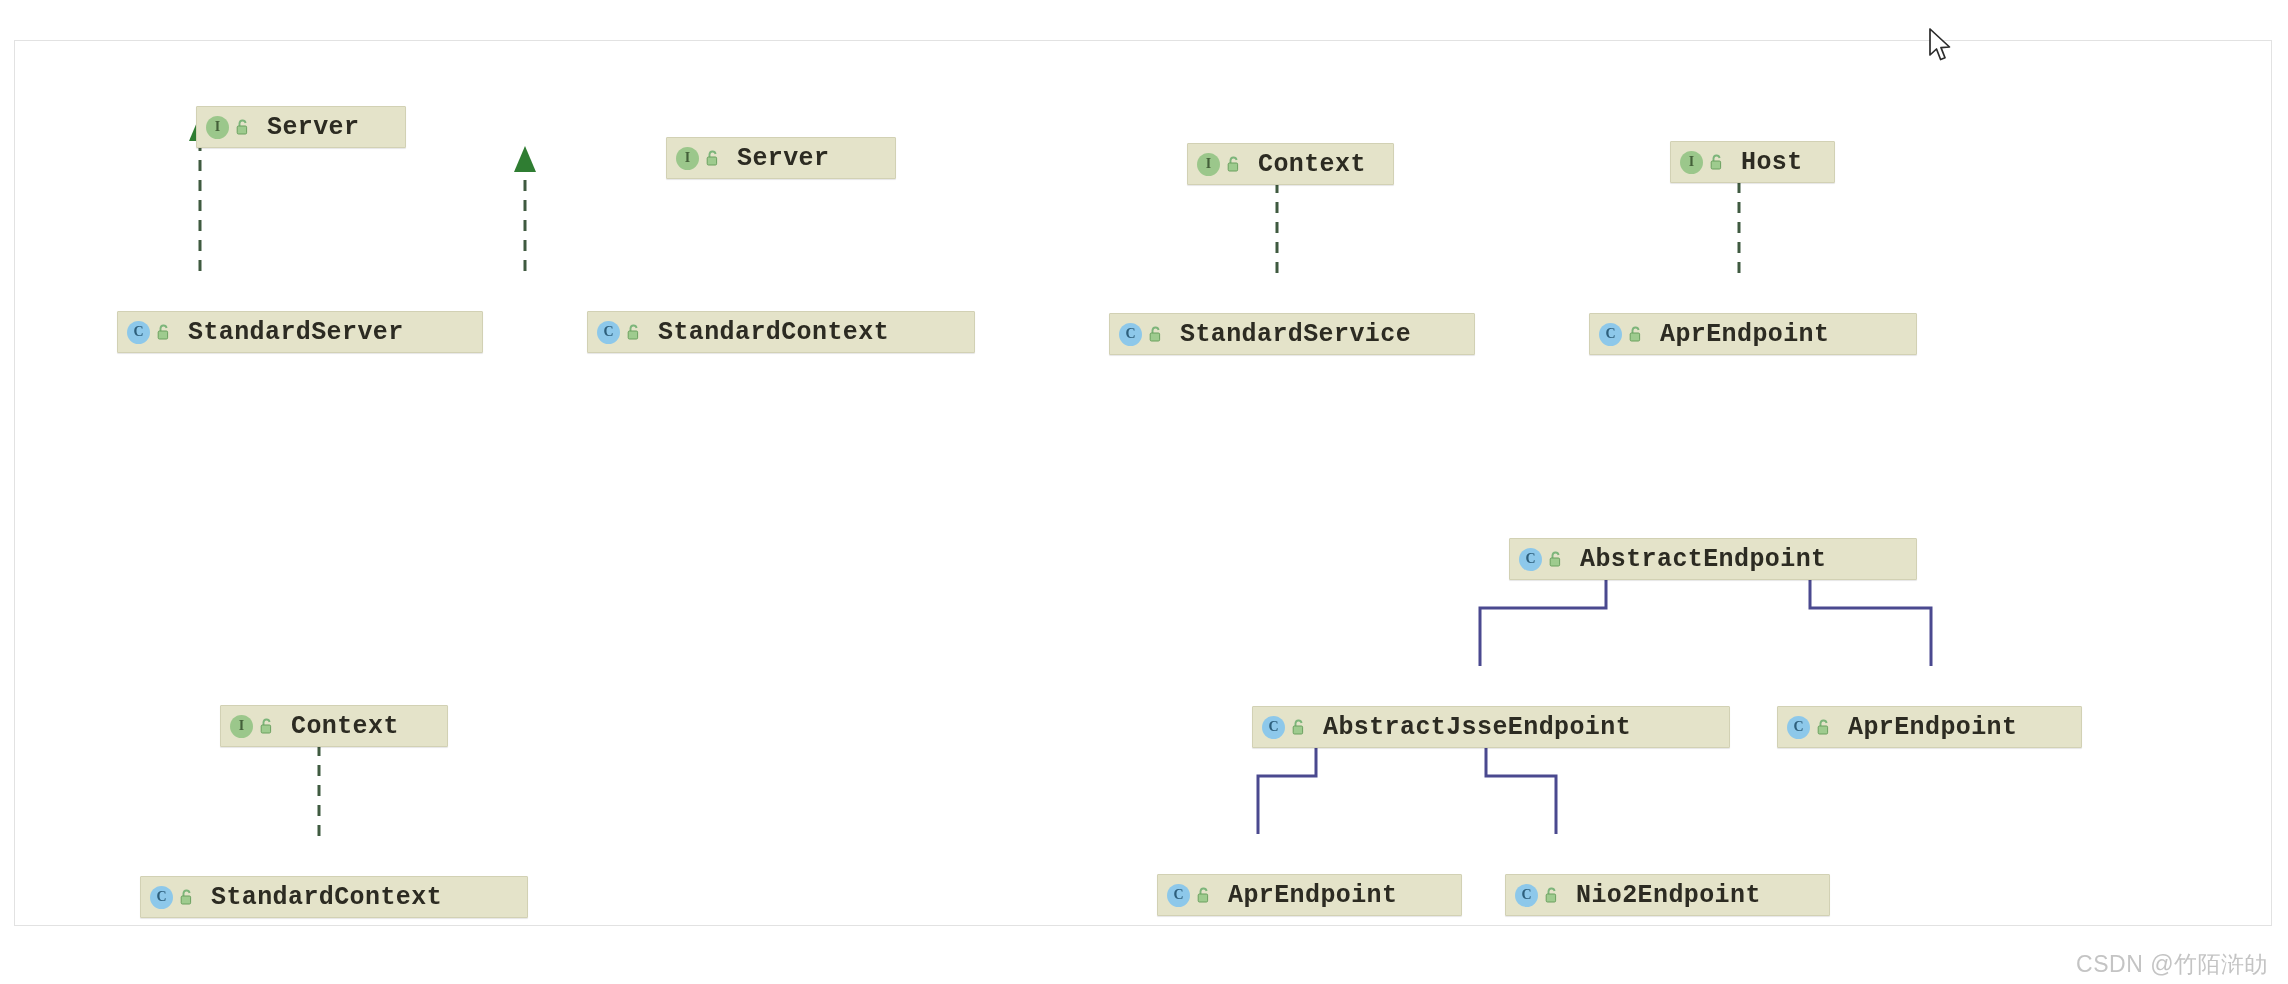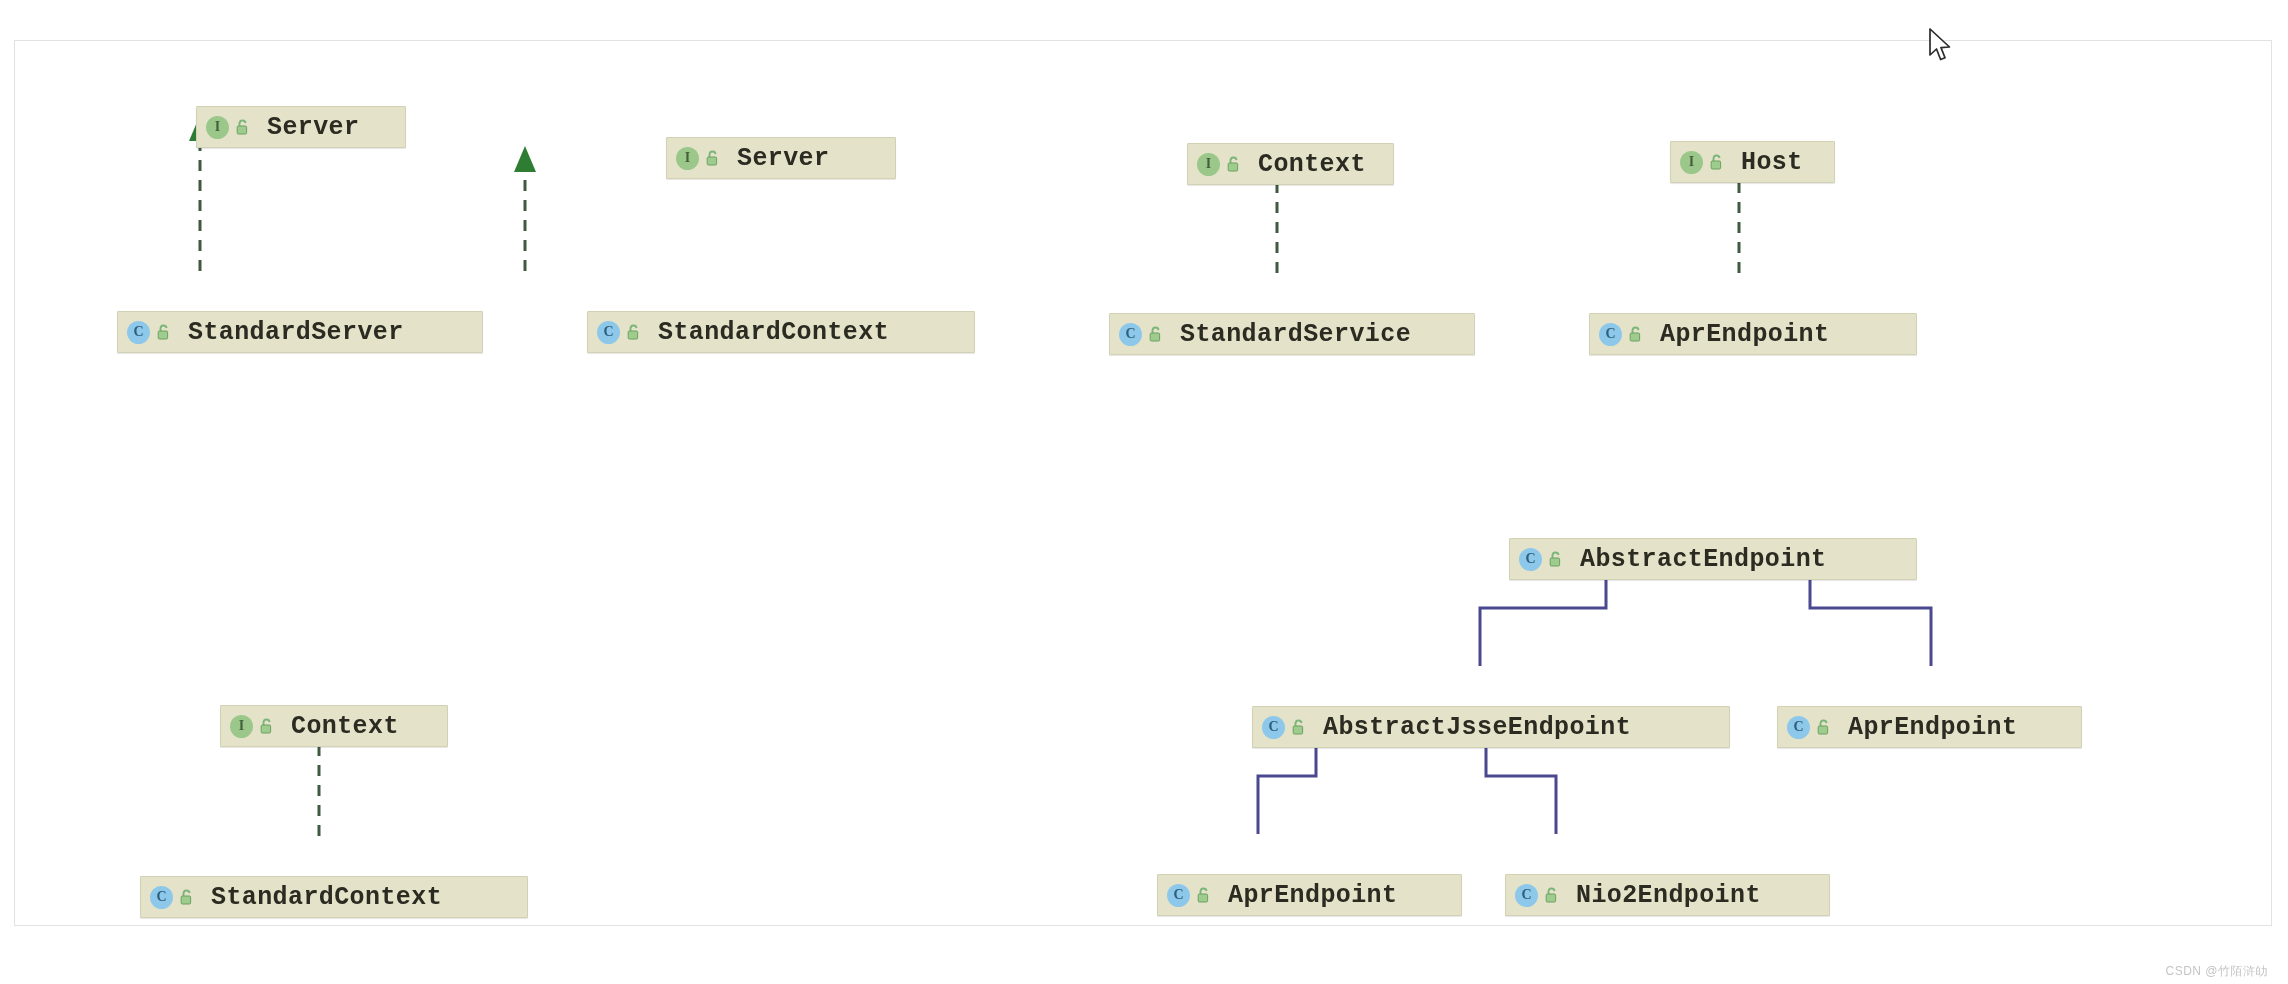--- a/index.html
+++ b/index.html
@@ -107,21 +107,21 @@
     width: 26px;
     height: 36px;
     pointer-events: none;
   }
 
   
   #watermark {
     position: absolute;
     right: 20px;
     bottom: 4px;
-    font-size: 12px;
+    font-size: 23px;
     color: #c4c4c4;
     font-family: "Liberation Sans", sans-serif;
     letter-spacing: 0.5px;
     white-space: nowrap;
     margin-top: 7px;
   }
 </style>
 </head>
 <body>
 

